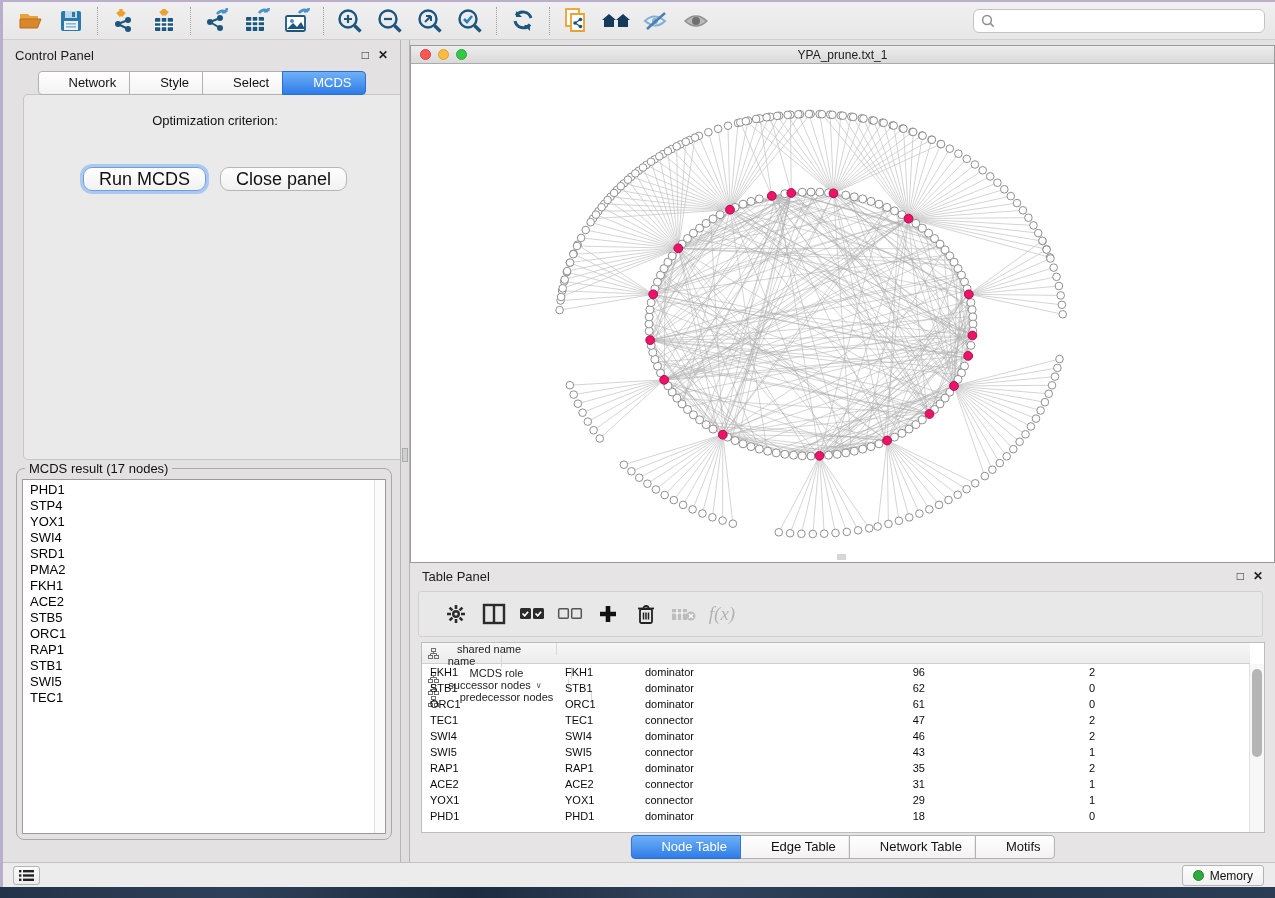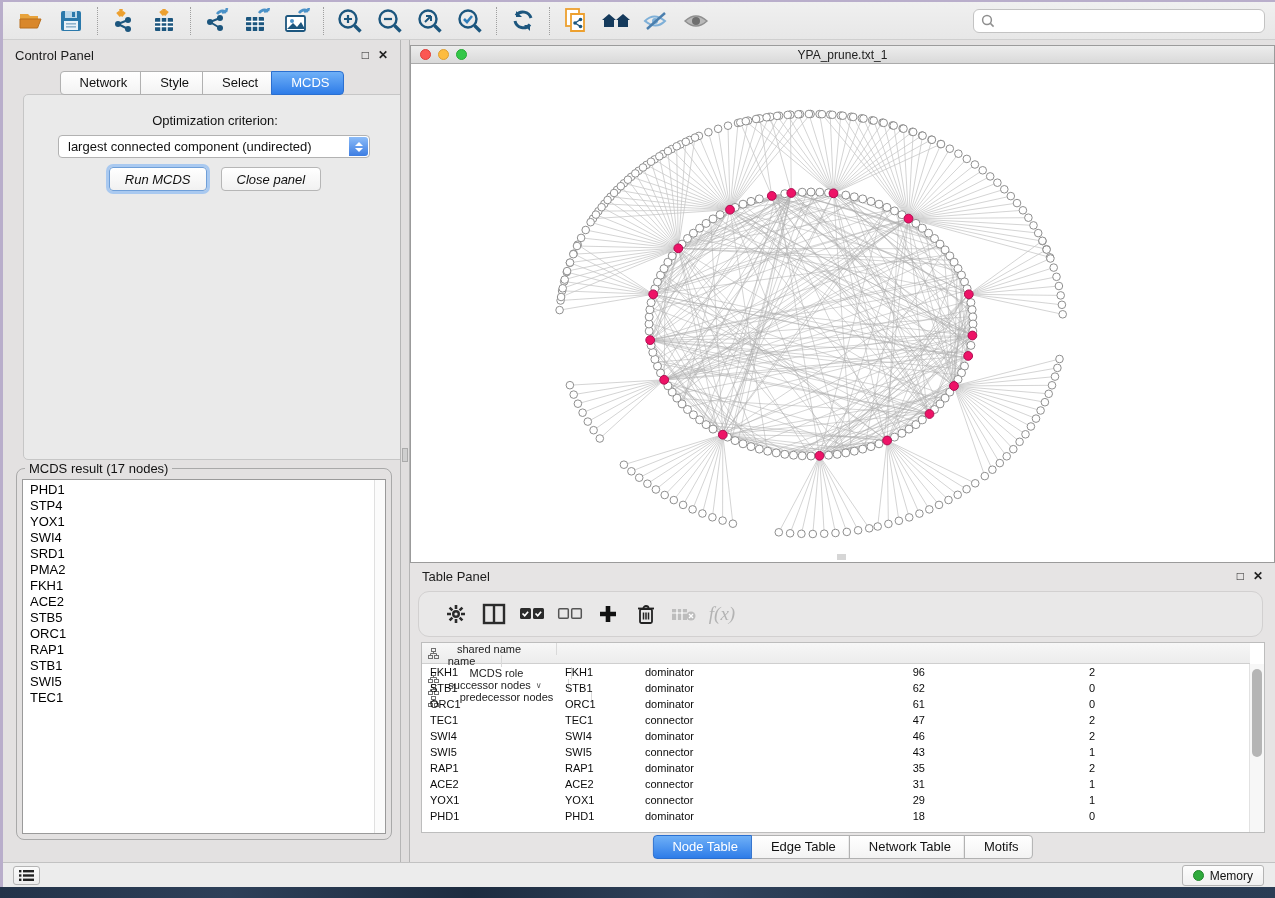--- a/index.html
+++ b/index.html
@@ -25,39 +25,39 @@
 
   
   .control-panel { position:absolute; left:0; top:0; width:397px; height:822px; background:#e3e1e1; }
   .panel-header { position:absolute; left:0; top:3px; width:100%; height:24px; display:flex; align-items:center; padding:0 12px; }
   .panel-title { font-size:13px; color:#1c1c1c; }
   .panel-btns { margin-left:auto; display:flex; gap:9px; align-items:center; }
   .pbtn { font-size:12px; color:#222; line-height:12px; cursor:default; }
   .pbtn.close { font-weight:bold; }
 
   .seg-tabs { display:flex; }
-  .seg { padding:3px 13px 4px 19px; font-size:13px; color:#111; background:linear-gradient(#ffffff,#f3f3f3);
+  .seg { padding:3px 13px 4px 30px; font-size:13px; color:#111; background:linear-gradient(#ffffff,#f3f3f3);
     border:1px solid #b1b1b1; margin-left:-1px; position:relative; }
   .seg:first-child { border-radius:4px 0 0 4px; margin-left:0; }
   .seg:last-child { border-radius:0 4px 4px 0; }
   .seg.sel { background:linear-gradient(#6fb0f7,#2e7ce8); color:#fff; border-color:#2a6fd0; z-index:2; }
 
   #ctl-tabs { position:absolute; left:50%; transform:translateX(-50%); top:31px; z-index:3; }
 
   .mcds-box { position:absolute; left:8px; top:54px; width:384px; height:366px; background:#eaeaea;
     border:1px solid #c6c6c6; border-radius:5px;margin-left:12px; }
   .opt-label { position:absolute; left:0; width:100%; top:18px; text-align:center; font-size:13px; color:#111; }
   .combo { position:absolute; left:34px; top:40px; width:312px; height:23px; background:#fff; border:1px solid #b2b2b2;
     border-radius:4px; font-size:13px; color:#111; display:flex; align-items:center; padding-left:9px; }
   .combo .stepper { position:absolute; right:1px; top:1px; bottom:1px; width:19px; border-radius:0 3px 3px 0;
     background:linear-gradient(#8cbcf8,#3d7de2); display:flex; flex-direction:column; align-items:center; justify-content:center; gap:2px; }
   .arr-up { width:0; height:0; border-left:4px solid transparent; border-right:4px solid transparent; border-bottom:4px solid #fff; }
   .arr-dn { width:0; height:0; border-left:4px solid transparent; border-right:4px solid transparent; border-top:4px solid #fff; }
-  .btn { background:linear-gradient(#ffffff,#f1f1f1); border:1px solid #b6b6b6; border-radius:4px; font-size:13px;
-    color:#111; height:24px; padding:0 15px; font-family:"Liberation Sans",sans-serif;font-style:italic; }
+  .btn { background:linear-gradient(#ffffff,#f1f1f1); border:1px solid #b6b6b6; border-radius:9px; font-size:18px;
+    color:#111; height:24px; padding:0 15px; font-family:"Liberation Sans",sans-serif; }
   .btn.focus { box-shadow:0 0 0 3px #a9c9f0; border-color:#6f9fd8; }
   .btn-row { position:absolute; top:72px; left:0; width:100%; display:flex; justify-content:center; gap:14px; }
 
   .mcds-fieldset { position:absolute; left:13px; top:428px; width:376px; height:372px; border:1px solid #a9a9a9;
     border-radius:8px; }
   .mcds-legend { position:absolute; left:8px; top:-8px; background:#e3e1e1; padding:0 4px; font-size:13px; color:#111; }
   .mcds-listwrap { position:absolute; left:5px; top:10px; right:5px; bottom:5px; background:#fff; border:1px solid #9a9a9a; }
   .mcds-scroll { position:absolute; right:0; top:0; bottom:0; width:11px; background:#fbfbfb; border-left:1px solid #e0e0e0; }
   .mcds-list { position:absolute; left:0; top:2px; right:12px; }
   .mcds-item { font-size:13px; line-height:16px; padding-left:7px; color:#000; }
@@ -75,21 +75,21 @@
   .tl.yellow { background:#fdbc40; border:1px solid #de9f34; }
   .tl.green { background:#33c748; border:1px solid #27aa35; }
   .net-title { position:absolute; left:0; width:100%; text-align:center; font-size:12px; color:#222; }
   .net-canvas { position:absolute; left:0; top:18px; width:863px; height:498px; background:#fff; }
   .canvas-grip { position:absolute; left:426px; bottom:2px; width:9px; height:6px; background:#d6d6d6; }
 
   
   .table-panel { position:absolute; left:0; top:523px; width:865px; height:299px; background:#e6e4e4; }
   .tp-header { position:absolute; left:0; top:2px; width:100%; height:22px; display:flex; align-items:center; padding:0 12px; }
   .tp-toolbar { position:absolute; left:8px; top:28px; width:845px; height:46px; background:#e9e8e8;
-    border:1px solid #d2d0d0; border-radius:11px; display:flex; align-items:center; padding-left:18px; }
+    border:1px solid #d2d0d0; border-radius:3px; display:flex; align-items:center; padding-left:18px; }
   .tico { width:38px; height:30px; display:flex; align-items:center; justify-content:center; }
   .fx { font-family:"Liberation Serif",serif; font-style:italic; font-size:19px; color:#b3b3b3; }
 
   .tbl { position:absolute; left:11px; top:79px; width:844px; height:191px; background:#fff; border:1px solid #bdbdbd; }
   .tbl-head { position:absolute; left:0; top:0; width:828px; height:21px; display:flex; background:linear-gradient(#f7f7f7,#ececec); border-bottom:1px solid #cfcfcf;flex-direction:column; }
   .th { position:relative; height:21px; border-right:1px solid #d9d9d9; display:flex; align-items:center; justify-content:center; font-size:11px; color:#222; }
   .th .hicon { position:absolute; left:6px; top:5px; }
   .th .sort { font-size:8px; color:#555; margin-left:5px; }
   .tbl-body { position:absolute; left:0; top:21px; width:828px; }
   .trow { display:flex; height:16px; }
@@ -270,27 +270,20 @@
           </span>
         </div>
         <div class="seg-tabs" id="ctl-tabs">
             <div class="seg">Network</div>
             <div class="seg">Style</div>
             <div class="seg">Select</div>
             <div class="seg sel">MCDS</div>
           </div>
         <div class="mcds-box">
           <div class="opt-label">Optimization criterion:</div>
-          <div class="combo">
-            <span>largest connected component (undirected)</span>
-            <span class="stepper">
-                <span class="arr-up"></span>
-                <span class="arr-dn"></span>
-              </span>
-          </div>
           <div class="btn-row">
             <button class="btn focus">Run MCDS</button>
             <button class="btn">Close panel</button>
           </div>
         </div>
         <div class="mcds-fieldset">
           <span class="mcds-legend">MCDS result (17 nodes)</span>
           <div class="mcds-listwrap">
             <div class="mcds-list" id="mcds-list">
                 <div class="mcds-item">PHD1</div>

